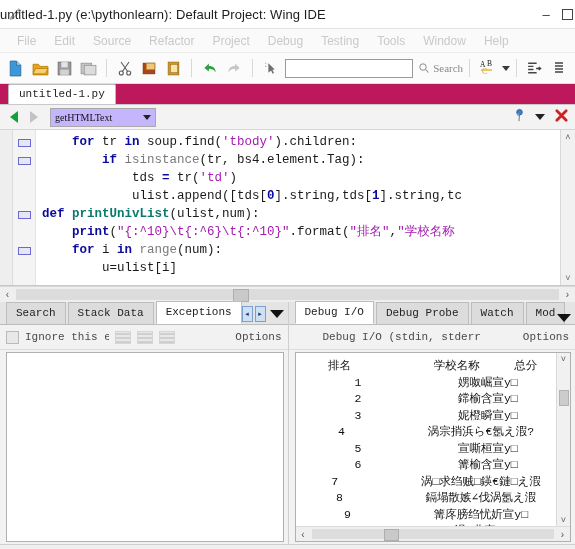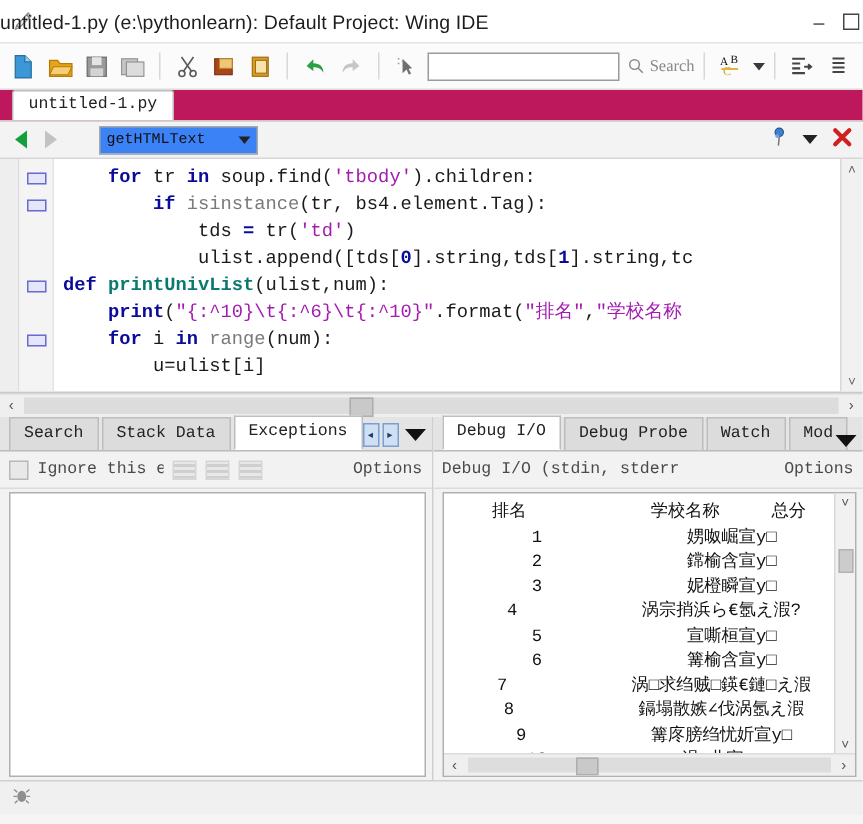--- a/index.html
+++ b/index.html
@@ -66,23 +66,23 @@
 
   
   .edhead{
     height:24px;background:#f3f3f3;border-bottom:1px solid #d6d6d6;
     display:flex;align-items:center;padding:0 6px;gap:4px;position:relative;
   }
   .navarrow{width:16px;height:16px;display:flex;align-items:center;justify-content:center;}
   .tri-l{width:0;height:0;border-top:6px solid transparent;border-bottom:6px solid transparent;border-right:8px solid #13a03c;}
   .tri-r{width:0;height:0;border-top:6px solid transparent;border-bottom:6px solid transparent;border-left:8px solid #c2c2c2;}
   .symbolcombo{
-    margin-left:20px;height:17px;min-width:96px;background:#3b82f6;border:1px solid #a9a9a9;
+    margin-left:4px;height:17px;min-width:96px;background:#c4b5fd;border:1px solid #a9a9a9;
     display:flex;align-items:center;justify-content:space-between;padding:0 4px;
-    font-size:10px;font-family:Liberation Mono, monospace;color:#111;
+    font-size:10px;font-family:Liberation Serif, serif;color:#111;
   }
   .edhead-right{position:absolute;right:6px;top:0;height:24px;display:flex;align-items:center;gap:9px;}
   .chev-dn{width:0;height:0;border-left:5px solid transparent;border-right:5px solid transparent;border-top:6px solid #222;}
 
   
   .editor{
     position:relative;height:155px;background:#fff;border-bottom:1px solid #c8c8c8;
     display:flex;overflow:hidden;
   }
   .gutter-a{width:12px;background:#eeeeee;border-right:1px solid #dddddd;}
@@ -192,20 +192,32 @@
     </div>
     <div class="title-text">untitled-1.py (e:\pythonlearn): Default Project: Wing IDE</div>
     <div class="win-btns">
       <div class="win-btn">–</div>
       <div class="win-btn" style="overflow:hidden;width:12px;">
         <span style="display:inline-block;width:9px;height:9px;border:1px solid #444;"></span>
       </div>
     </div>
   </div>
 
+  <div class="menubar">
+    <div class="menu-item">File</div>
+    <div class="menu-item">Edit</div>
+    <div class="menu-item">Source</div>
+    <div class="menu-item">Refactor</div>
+    <div class="menu-item">Project</div>
+    <div class="menu-item">Debug</div>
+    <div class="menu-item">Testing</div>
+    <div class="menu-item">Tools</div>
+    <div class="menu-item">Window</div>
+    <div class="menu-item">Help</div>
+  </div>
 
   <div class="toolbar">
     <div class="tbtn">
       <svg width="17" height="17" viewBox="0 0 16 16">
           <path d="M3 1h6l4 4v10H3z" fill="#3b97d8" stroke="#2a6f9e" stroke-width=".8"></path>
           <path d="M9 1v4h4" fill="#9fd0ee" stroke="#2a6f9e" stroke-width=".8"></path>
         </svg>
     </div>
     <div class="tbtn">
       <svg width="17" height="17" viewBox="0 0 16 16">
@@ -381,21 +393,21 @@
       <div class="ptabs">
         <div class="ptab active">Debug I/O</div>
         <div class="ptab">Debug Probe</div>
         <div class="ptab">Watch</div>
         <div class="ptab" style="">Mod</div>
         <div class="ptabs-nav">
           <div class="bigchev"></div>
         </div>
       </div>
       <div class="ptoolbar">
-        <span style="white-space:nowrap;overflow:hidden;">Debug I/O (stdin, stderr</span>
+        <span style="white-space:nowrap;overflow:hidden;margin-left:28px;">Debug I/O (stdin, stderr</span>
         <span class="ptool-spacer"></span>
         <span>Options</span>
       </div>
       <div class="pbody">
         <div class="io-wrap">
           <div class="io-main">
             <div class="io-textarea">
               <div class="io-out" style="padding-top:5px;">  排名            学校名称     总分</div>
               <div class="io-out" id="io-rows"><div>   1              娚呶崛宣y□</div><div>   2              鏛榆含宣y□</div><div>   3              妮橙瞬宣y□</div><div>   4            涡宗捎浜ら€氬え溊?</div><div>   5              宣嘶桓宣y□</div><div>   6              篝榆含宣y□</div><div>   7            涡□求绉贼□鍈€鏈□え溊</div><div>   8            鎘塌散嫉∠伐涡氬え溊</div><div>   9            篝庝膀绉忧妡宣y□</div><div>  10             涡□北宣 、</div></div>
             </div>

